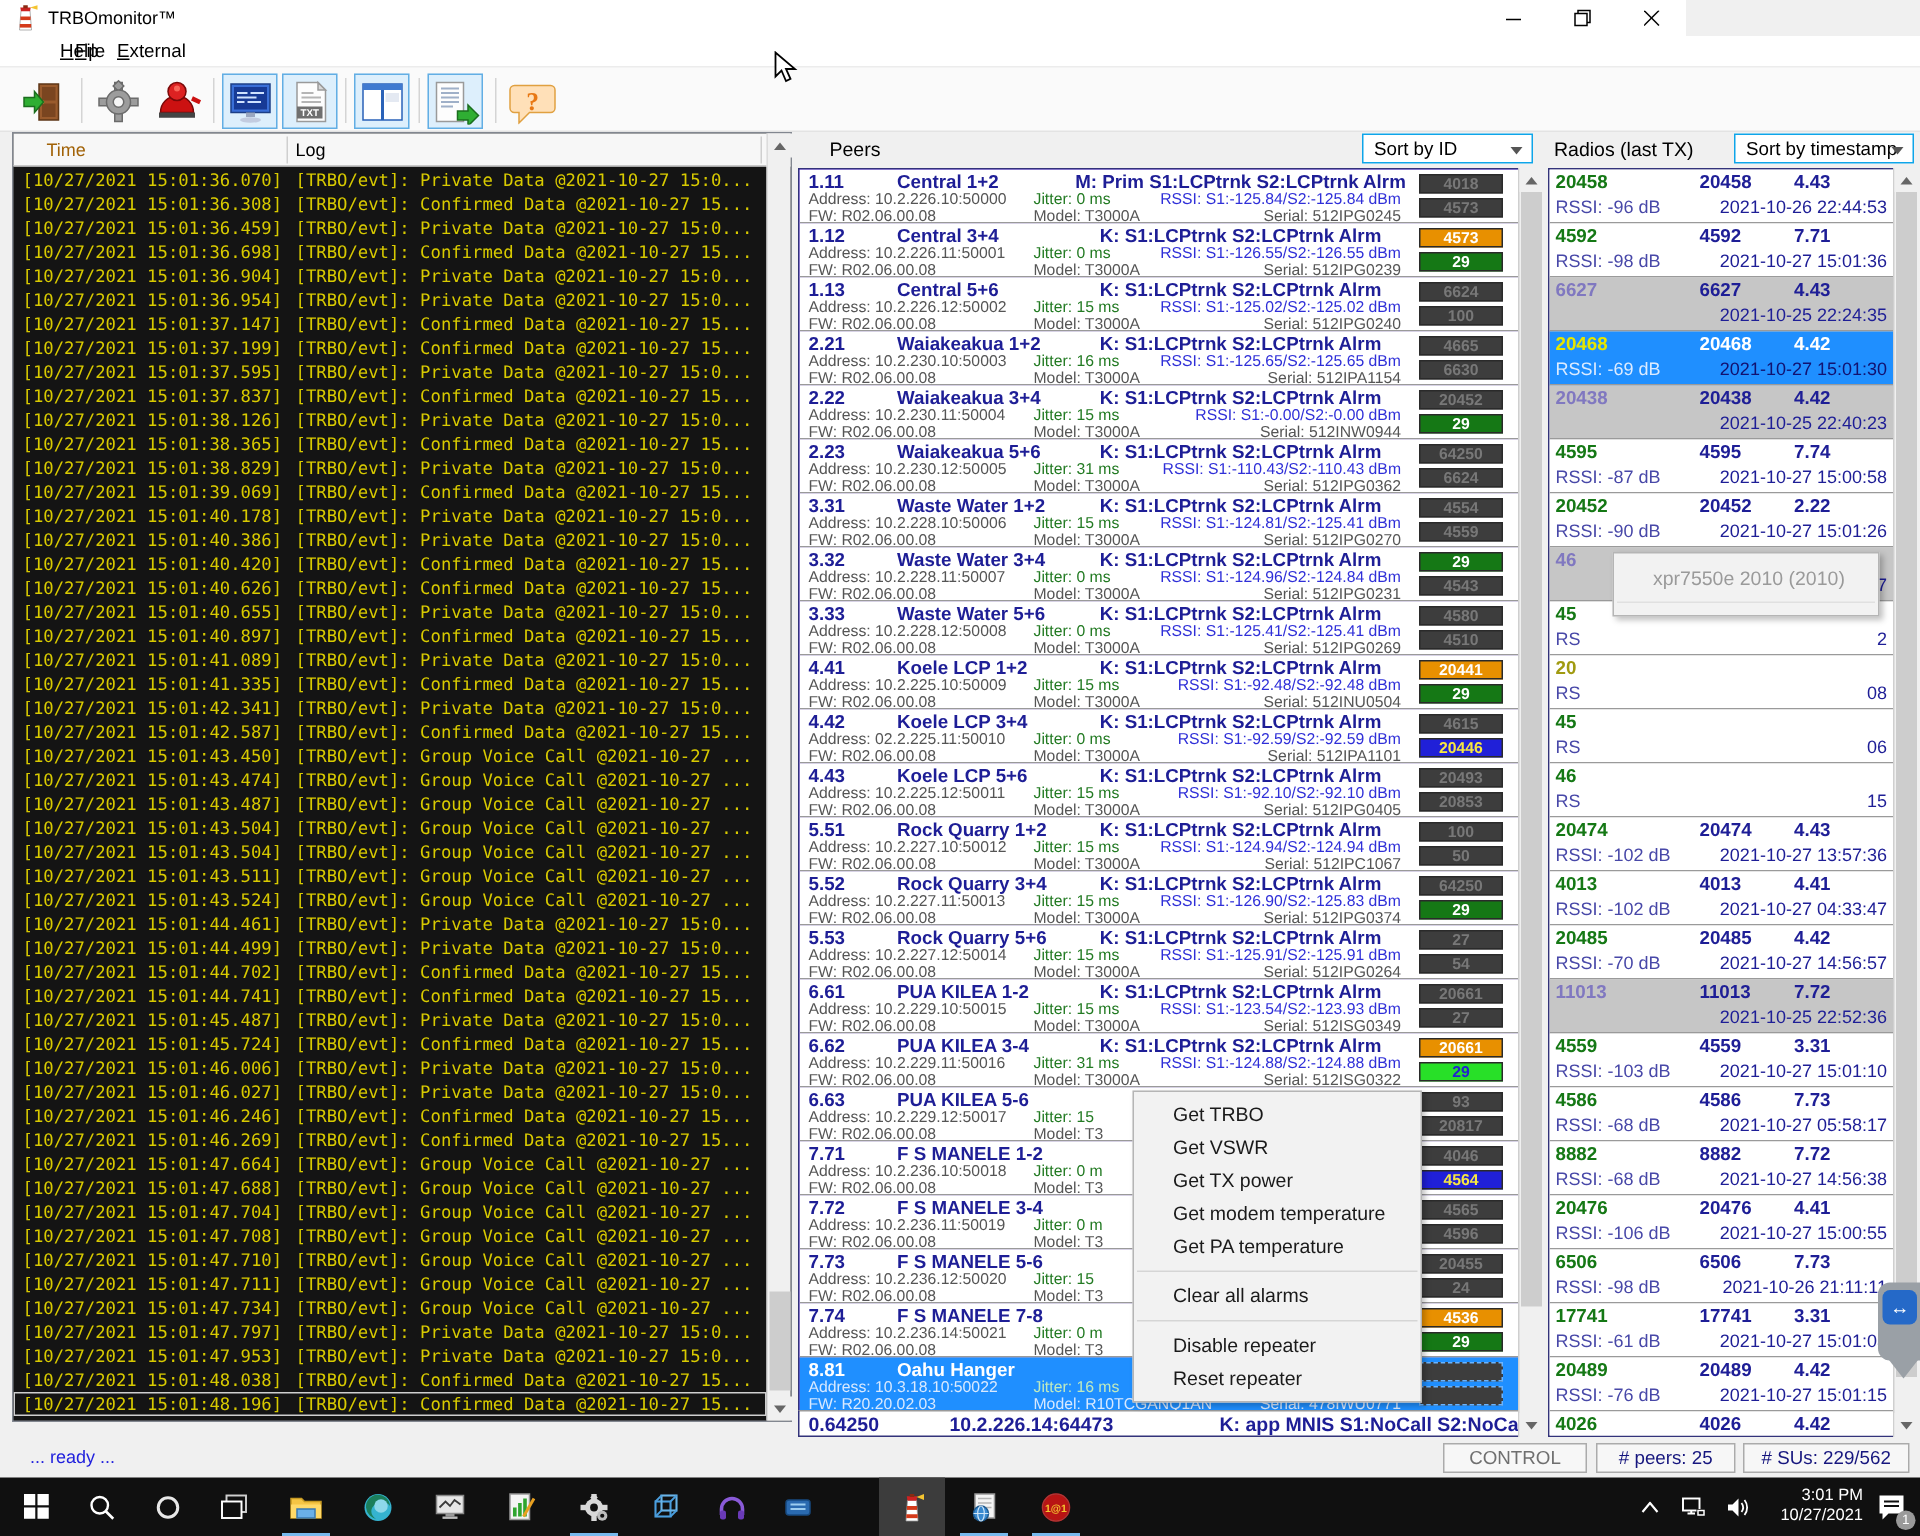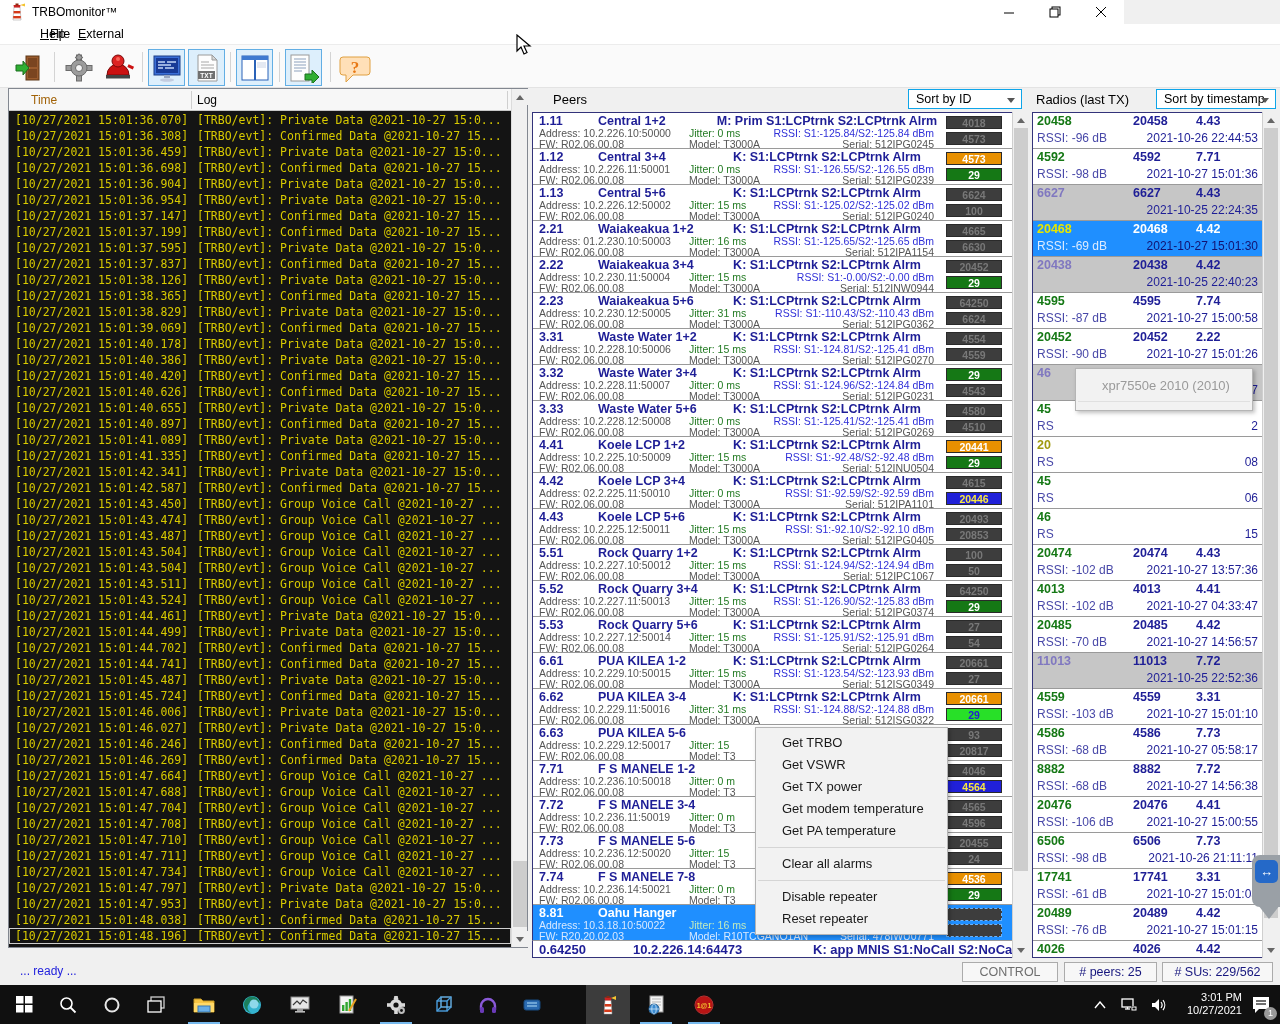--- a/index.html
+++ b/index.html
@@ -518,21 +518,21 @@
       <span class="pfw">FW: R02.06.00.08</span>
       <span class="pmodel">Model: T3000A</span>
       <span class="pser">Serial: 512IPG0240</span>
       <span class="bdg b1 dk">6624</span>
       <span class="bdg b2 dk">100</span>
     </div>
     <div class="prow">
       <span class="pid">2.21</span>
       <span class="pname">Waiakeakua 1+2</span>
       <span class="pstat">K: S1:LCPtrnk S2:LCPtrnk Alrm</span>
-      <span class="paddr">Address: 01.2.230.10:50003</span>
+      <span class="paddr">Address: 10.2.230.10:50003</span>
       <span class="pjit">Jitter: 16 ms</span>
       <span class="prssi">RSSI: S1:-125.65/S2:-125.65 dBm</span>
       <span class="pfw">FW: R02.06.00.08</span>
       <span class="pmodel">Model: T3000A</span>
       <span class="pser">Serial: 512IPA1154</span>
       <span class="bdg b1 dk">4665</span>
       <span class="bdg b2 dk">6630</span>
     </div>
     <div class="prow">
       <span class="pid">2.22</span>

